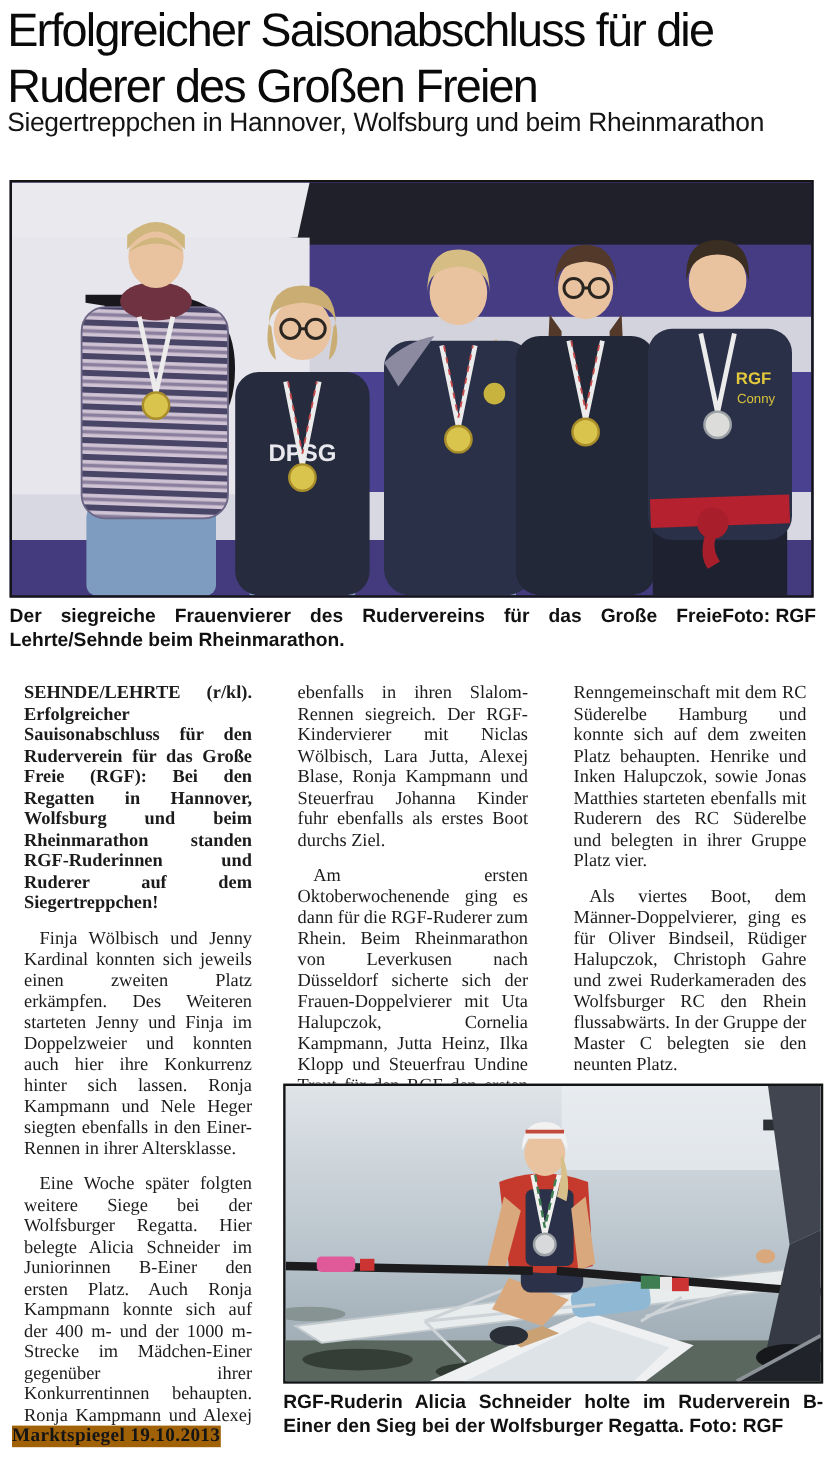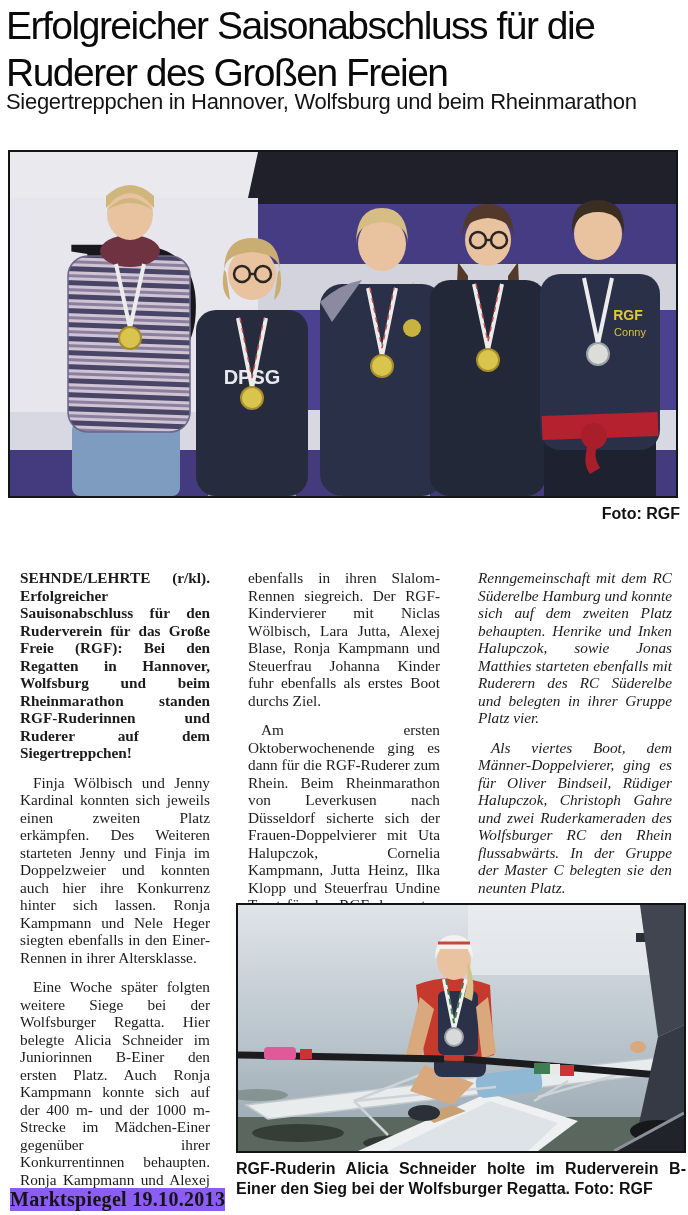--- a/index.html
+++ b/index.html
@@ -17,28 +17,28 @@
   .caption .credit{float:right;}
   .body-area{position:absolute;left:8px;top:557px;width:676px;height:648px;}
   .col{position:absolute;top:0;width:214px;
        font-family:"Liberation Serif",serif;font-size:15.3px;line-height:17.5px;
        text-align:justify;color:#1b1b1b;}
   .col p{margin:12px;}
   .col p.ind{text-indent:13px;}
   .col p.lead{font-weight:bold;}
   .col-1{left:0;}
   .col-2{left:228px;width:216px;}
-  .col-3{left:458px;width:218px;font-style:italic;}
+  .col-3{left:458px;width:218px;}
   .photo-bottom{position:absolute;left:228px;top:346px;width:450px;height:250px;
             border:2px solid #141414;box-sizing:border-box;background:#b7c2ca;}
   .caption-bottom{position:absolute;left:228px;top:602px;width:450px;}
   .caption-bottom .credit-inline{float:none;}
   .masthead{position:absolute;left:10px;top:1188px;margin:0;
-            font-family:"Liberation Serif",serif;font-weight:bold;font-size:20px;
-            letter-spacing:0.3px;color:#151515;background:#8b5cf6;}
+            font-family:"Liberation Serif",serif;font-weight:bold;font-size:16px;
+            letter-spacing:0.3px;color:#151515;background:#a16207;}
 </style>
 </head>
 <body>
 
 <div class="page">
 
   <h1 class="headline">Erfolgreicher Saisonabschluss für die Ruderer des Großen Freien</h1>
   <h2 class="subheadline">Siegertreppchen in Hannover, Wolfsburg und beim Rheinmarathon</h2>
 
   <figure class="photo-top" style="margin:0;">
@@ -146,20 +146,21 @@
         <g>
           <polyline points="574,126 588,192 602,126" fill="none" stroke="#ececec" stroke-width="4"></polyline>
           <circle cx="588" cy="202" r="11" fill="#dcdcda" stroke="#9aa0a4" stroke-width="2"></circle>
         </g>
       </g>
     </svg>
   </figure>
 
   <div class="caption caption-top">
     <span class="credit">Foto: RGF</span>
+    <span>Der siegreiche Frauenvierer des Rudervereins für das Große Freie Lehrte/Sehnde beim Rheinmarathon.</span>
   </div>
 
   <div class="body-area">
 
     <div class="col col-1">
       <p class="lead">SEHNDE/LEHRTE (r/kl). Erfolgreicher Sauisonabschluss für den Ruderverein für das Große Freie (RGF): Bei den Regatten in Hannover, Wolfsburg und beim Rheinmarathon standen RGF-Ruderinnen und Ruderer auf dem Siegertreppchen!</p>
       <p class="ind">Finja Wölbisch und Jenny Kardinal konnten sich jeweils einen zweiten Platz erkämpfen. Des Weiteren starteten Jenny und Finja im Doppelzweier und konnten auch hier ihre Konkurrenz hinter sich lassen. Ronja Kampmann und Nele Heger siegten ebenfalls in den Einer-Rennen in ihrer Altersklasse.</p>
       <p class="ind">Eine Woche später folgten weitere Siege bei der Wolfsburger Regatta. Hier belegte Alicia Schneider im Juniorinnen B-Einer den ersten Platz. Auch Ronja Kampmann konnte sich auf der 400 m- und der 1000 m-Strecke im Mädchen-Einer gegenüber ihrer Konkurrentinnen behaupten. Ronja Kampmann und Alexej Blase waren</p>
     </div>
 

